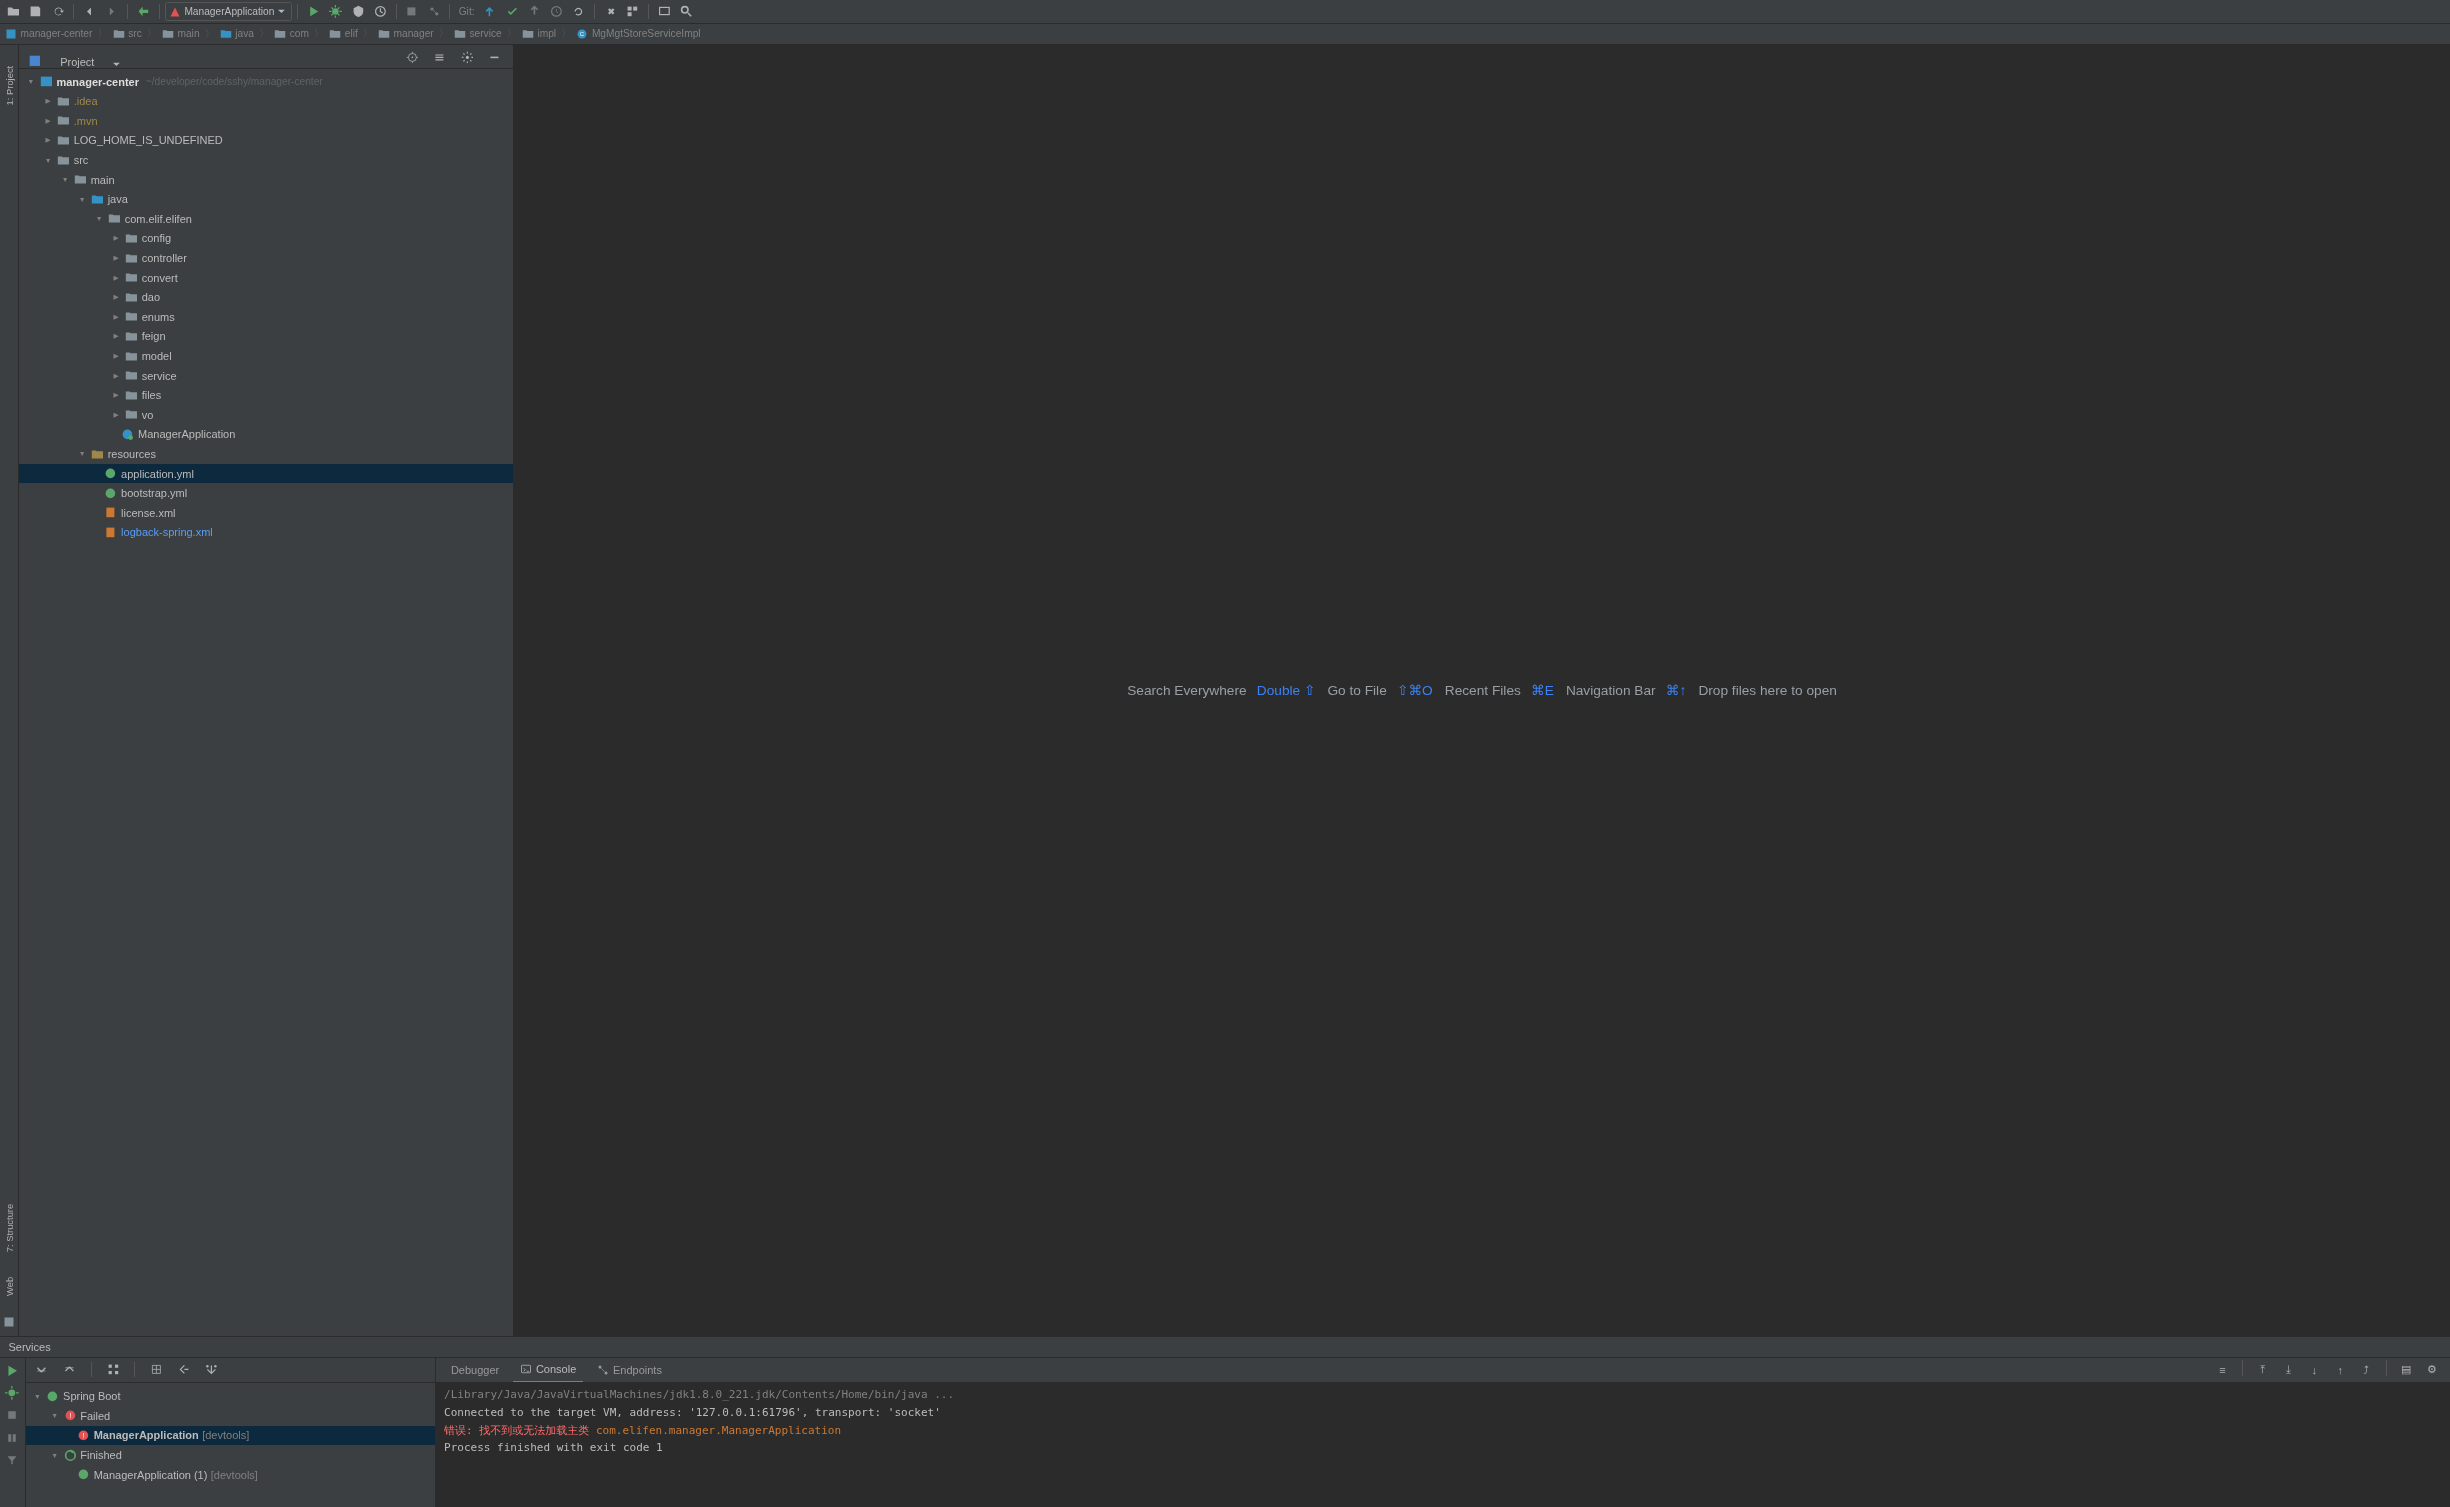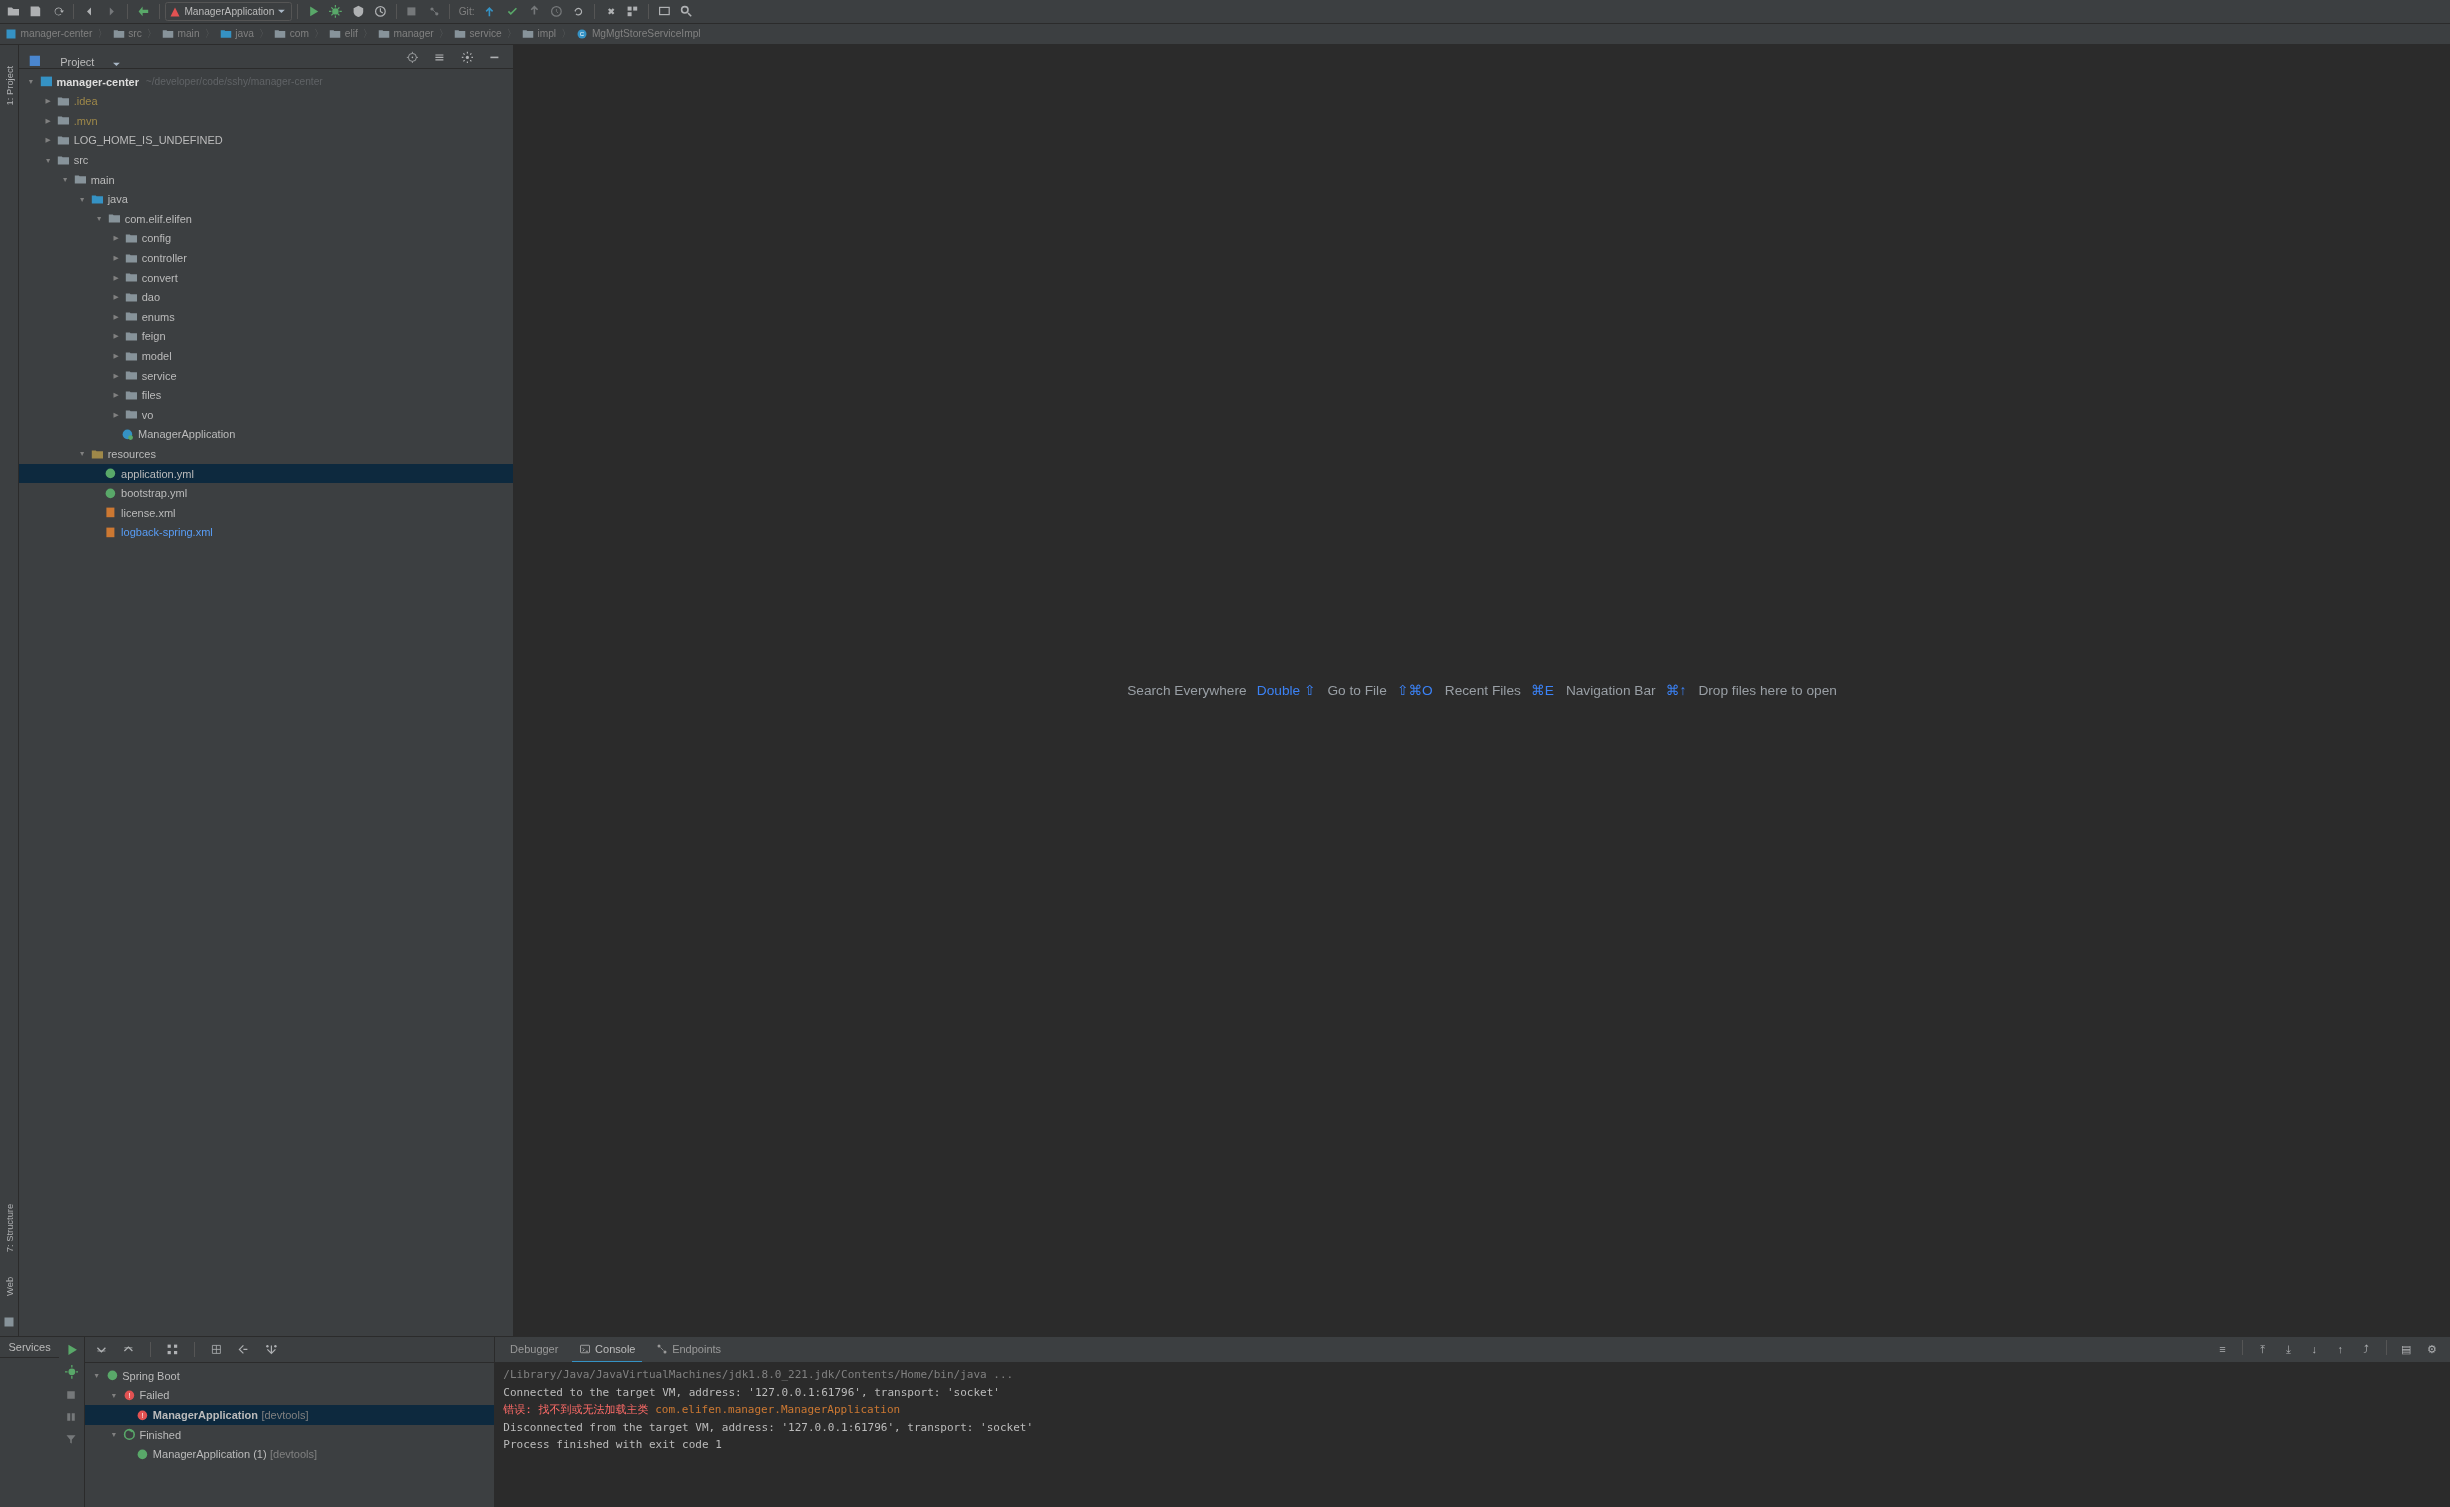--- a/index.html
+++ b/index.html
@@ -165,20 +165,21 @@
 .editor-hint { display: flex; gap: 10.2px; align-items: baseline; }
 .editor-hint-label { color: #999fa5; }
 .editor-hint-key { color: #3b82f6; font-weight: 400; }
 
 
 .bottom-panel {
   height: 171px;
   background: #3c3f41;
   border-top: 0.9px solid #2b2b2b;
   display: flex;
+  flex-direction: column;
 }
 .bottom-header {
   height: 20.5px;
   display: flex;
   align-items: center;
   padding: 0 8.5px;
   font-size: 11px;
   color: #bbb;
   border-bottom: 0.9px solid #2b2b2b;
 }
@@ -963,21 +964,20 @@
             <span class="serv-icon">⤴</span>
             <span class="tb-sep"></span>
             <span class="serv-icon">▤</span>
             <span class="serv-icon">⚙</span>
           </div>
         </div>
         <div class="console-output">
           <div class="console-line dim">/Library/Java/JavaVirtualMachines/jdk1.8.0_221.jdk/Contents/Home/bin/java ...</div>
           <div class="console-line">Connected to the target VM, address: '127.0.0.1:61796', transport: 'socket'</div>
           <div class="console-line"><span class="err">错误: 找不到或无法加载主类 </span><span class="err-cls">com.elifen.manager.ManagerApplication</span></div>
-          <div class="console-line">Disconnected from the target VM, address: '127.0.0.1:61796', transport: 'socket'</div>
           <div class="console-line"></div>
           <div class="console-line">Process finished with exit code 1</div>
         </div>
       </div>
     </div>
   </div>
 
 </div>
 
 

